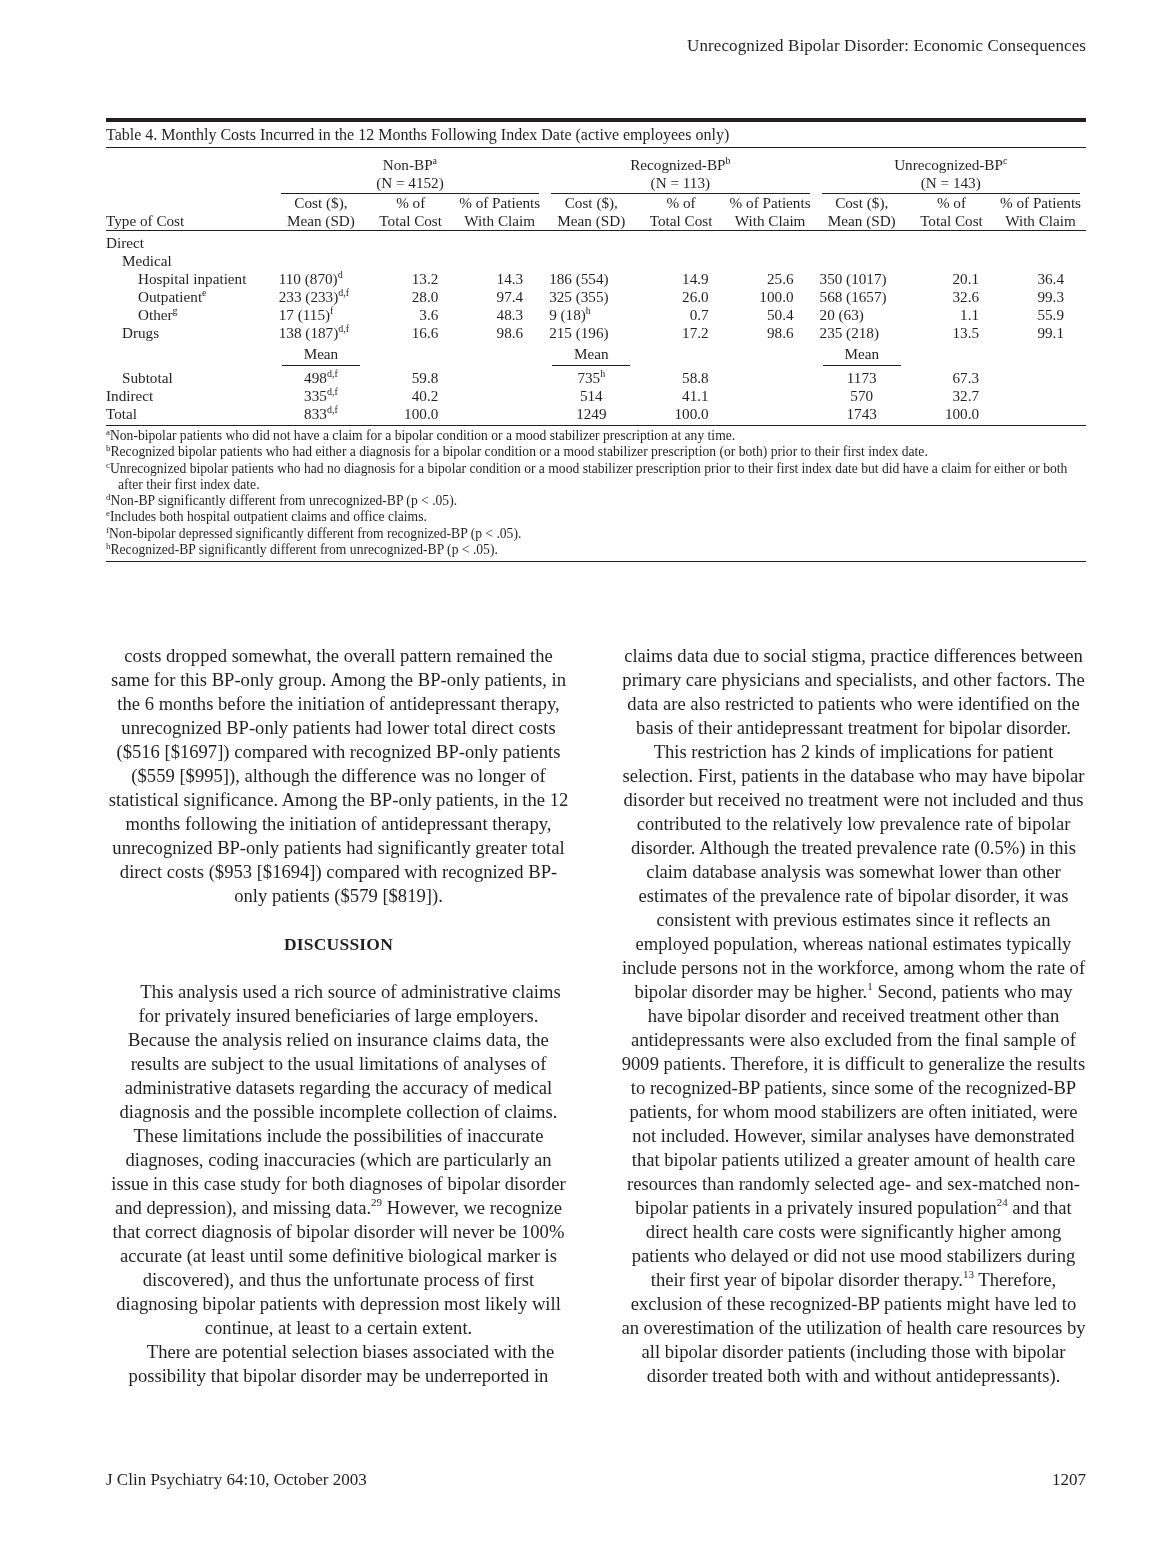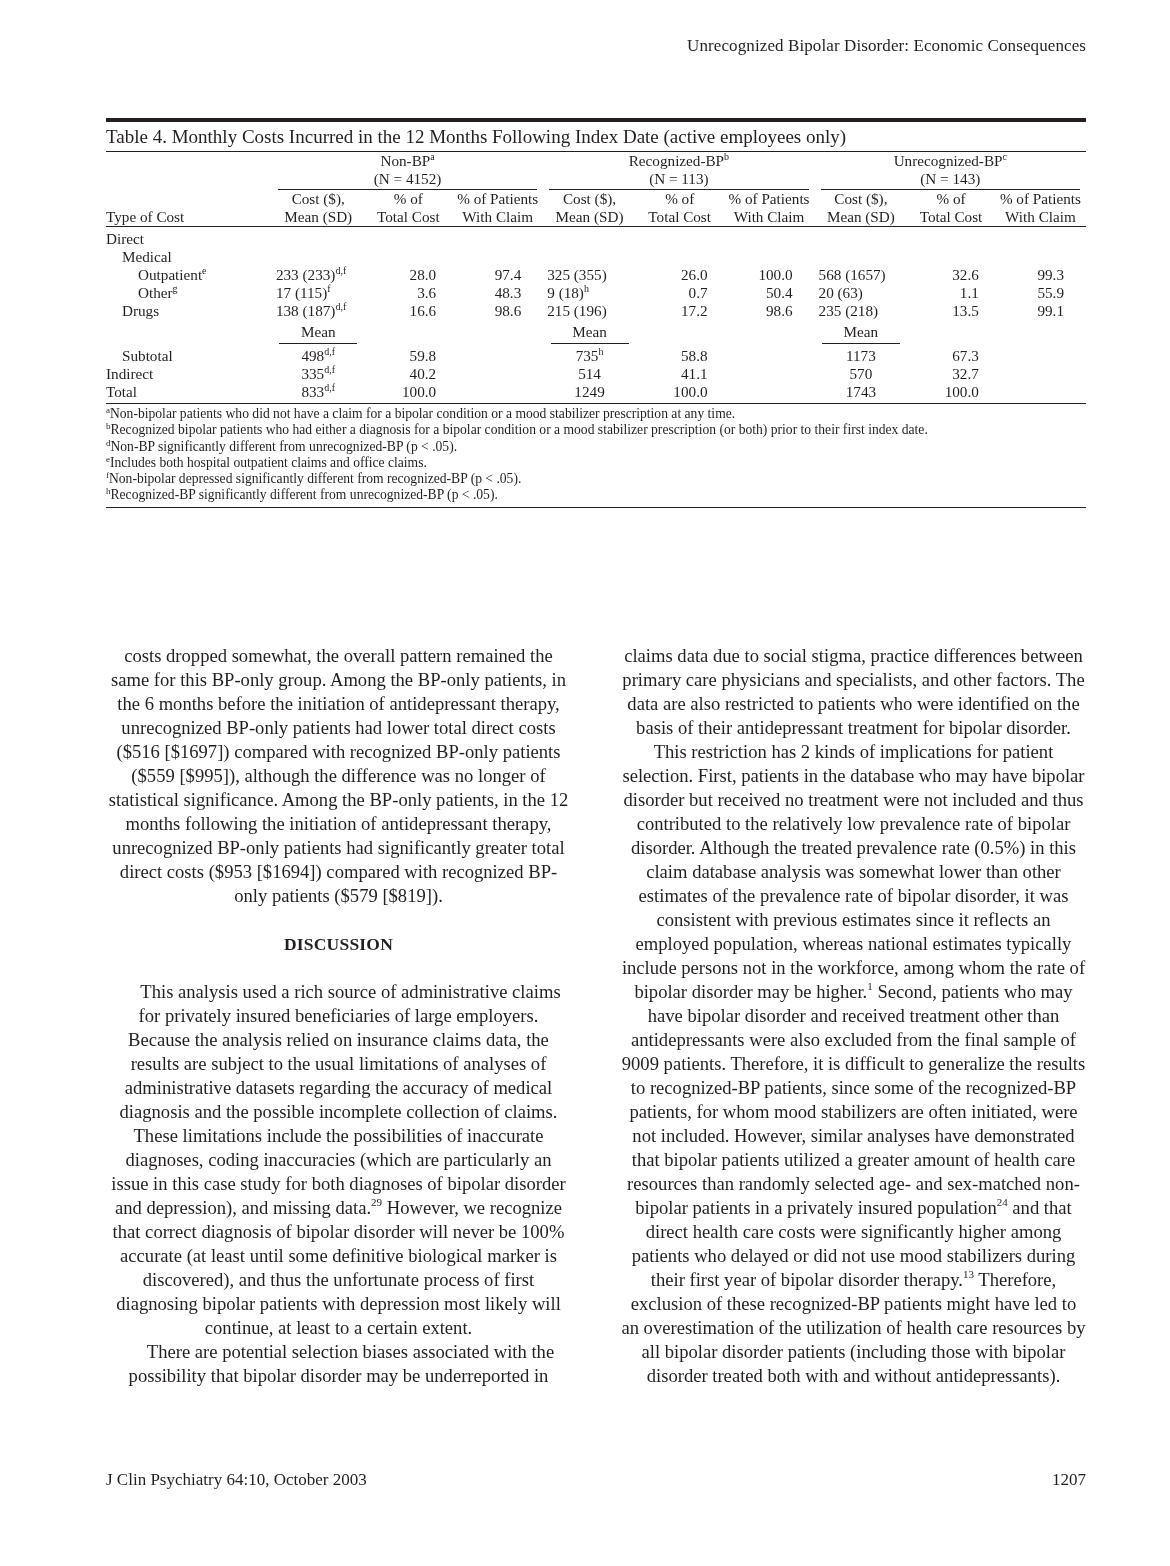--- a/index.html
+++ b/index.html
@@ -6,22 +6,22 @@
   body {
     width: 1170px; height: 1566px; position: relative; overflow: hidden;
     font-family: "Liberation Serif", "DejaVu Serif", serif; color: #231f20;
   }
   .running-head {
     position: absolute; top: 36px; right: 84px;
     font-size: 17px; letter-spacing: 0.1px;
   }
   .table-block { position: absolute; left: 106px; top: 118px; width: 980px; }
   .rule-thick { border-top: 4px solid #231f20; }
-  .table-title { font-size: 19px; padding: 4px 0 3px 0; border-bottom: 1px solid #231f20; }
-  table.costs { width: 100%; border-collapse: collapse; font-size: 15.2px; line-height: 18px; }
+  .table-title { font-size: 16px; padding: 4px 0 3px 0; border-bottom: 1px solid #231f20; }
+  table.costs { width: 100%; border-collapse: collapse; font-size: 15.2px; line-height: 18px; margin-top: 8px; }
   table.costs td, table.costs th { padding: 0; font-weight: normal; white-space: nowrap; }
   .grp-head th { text-align: center; vertical-align: bottom; padding-top: 2px; }
   .grp-line { display: block; border-bottom: 1px solid #231f20; margin: 0 6px; padding-bottom: 1px; }
   .col-head th { text-align: center; vertical-align: bottom; padding-top: 4px; padding-bottom: 1px; border-bottom: 1px solid #231f20; }
   .col-head th.first { text-align: left; }
   .c-label { text-align: left; width: 172px; }
   .c-cost { width: 94px; }
   .c-pct { width: 90px; }
   .c-pat { width: 92px; }
   td.num { text-align: right; }
@@ -95,20 +95,32 @@
     <tr>
           <td style="padding-top:3px">Direct</td>
           <td colspan="9"></td>
         </tr>
     <tr>
           <td class="ind1">Medical</td>
           <td colspan="9"></td>
         </tr>
 
     <tr>
+          <td class="ind2">Hospital inpatient</td>
+          <td style="padding-left:4px">110 (870)<sup>d</sup></td>
+          <td class="num" style="padding-right:16px">13.2</td>
+          <td class="num" style="padding-right:22px">14.3</td>
+          <td style="padding-left:4px">186 (554)</td>
+          <td class="num" style="padding-right:16px">14.9</td>
+          <td class="num" style="padding-right:22px">25.6</td>
+          <td style="padding-left:4px">350 (1017)</td>
+          <td class="num" style="padding-right:16px">20.1</td>
+          <td class="num" style="padding-right:22px">36.4</td>
+        </tr>
+    <tr>
           <td class="ind2">Outpatient<sup>e</sup></td>
           <td style="padding-left:4px">233 (233)<sup>d,f</sup></td>
           <td class="num" style="padding-right:16px">28.0</td>
           <td class="num" style="padding-right:22px">97.4</td>
           <td style="padding-left:4px">325 (355)</td>
           <td class="num" style="padding-right:16px">26.0</td>
           <td class="num" style="padding-right:22px">100.0</td>
           <td style="padding-left:4px">568 (1657)</td>
           <td class="num" style="padding-right:16px">32.6</td>
           <td class="num" style="padding-right:22px">99.3</td>
@@ -185,20 +197,21 @@
           <td></td>
           <td class="ctr">1743</td>
           <td class="num" style="padding-right:16px">100.0</td>
           <td></td>
         </tr>
   </tbody>
     </table>
   <div class="footnotes">
       <div class="fn"><sup>a</sup>Non-bipolar patients who did not have a claim for a bipolar condition or a mood stabilizer prescription at any time.</div>
       <div class="fn"><sup>b</sup>Recognized bipolar patients who had either a diagnosis for a bipolar condition or a mood stabilizer prescription (or both) prior to their first index date.</div>
+      <div class="fn"><sup>c</sup>Unrecognized bipolar patients who had no diagnosis for a bipolar condition or a mood stabilizer prescription prior to their first index date but did have a claim for either or both after their first index date.</div>
       <div class="fn"><sup>d</sup>Non-BP significantly different from unrecognized-BP (p &lt; .05).</div>
       <div class="fn"><sup>e</sup>Includes both hospital outpatient claims and office claims.</div>
       <div class="fn"><sup>f</sup>Non-bipolar depressed significantly different from recognized-BP (p &lt; .05).</div>
       <div class="fn"><sup>h</sup>Recognized-BP significantly different from unrecognized-BP (p &lt; .05).</div>
     </div>
 </div>
 
 <div class="col col-left">
   <p>costs dropped somewhat, the overall pattern remained the same for this BP-only group. Among the BP-only patients, in the 6 months before the initiation of antidepressant therapy, unrecognized BP-only patients had lower total direct costs ($516 [$1697]) compared with recognized BP-only patients ($559 [$995]), although the difference was no longer of statistical significance. Among the BP-only patients, in the 12 months following the initiation of antidepressant therapy, unrecognized BP-only patients had significantly greater total direct costs ($953 [$1694]) compared with recognized BP-only patients ($579 [$819]).</p>
   <p class="section-heading">DISCUSSION</p>

